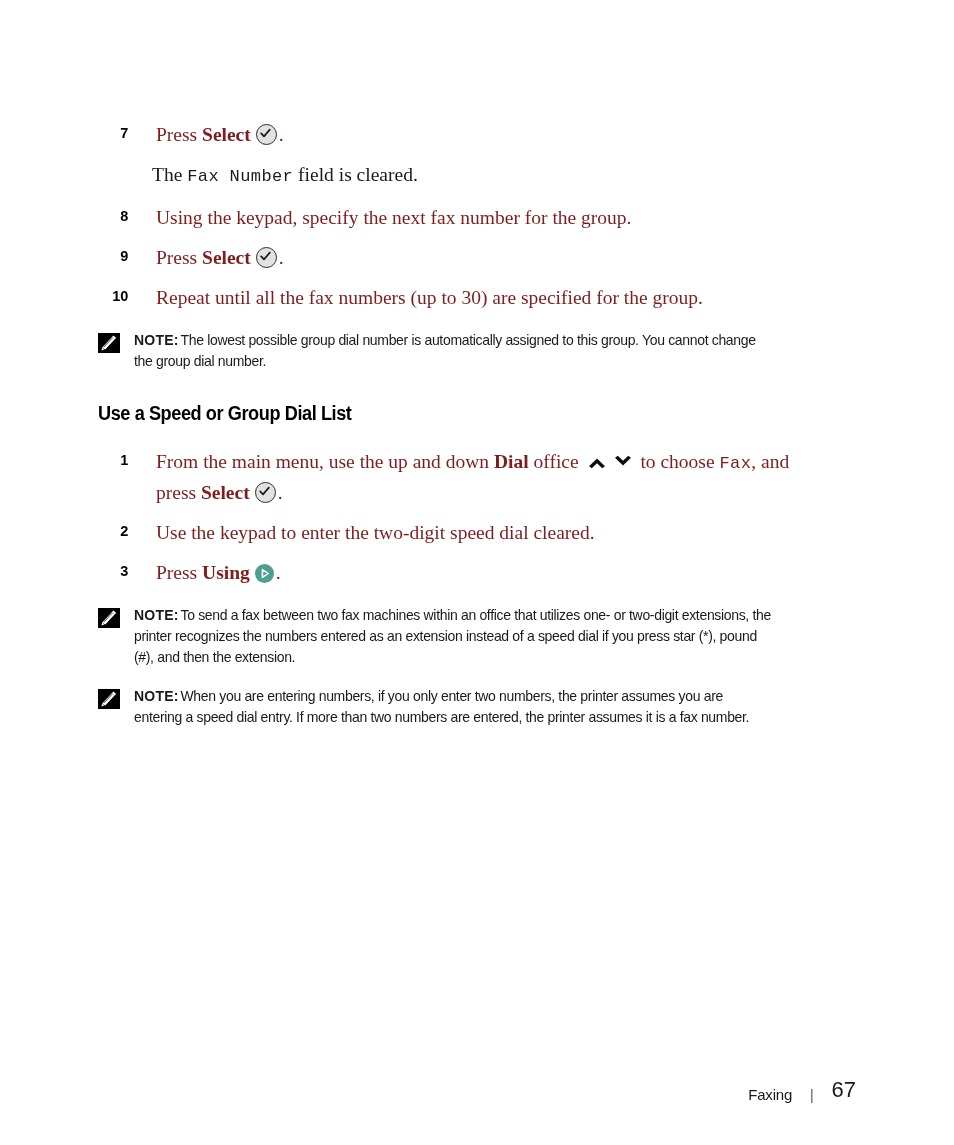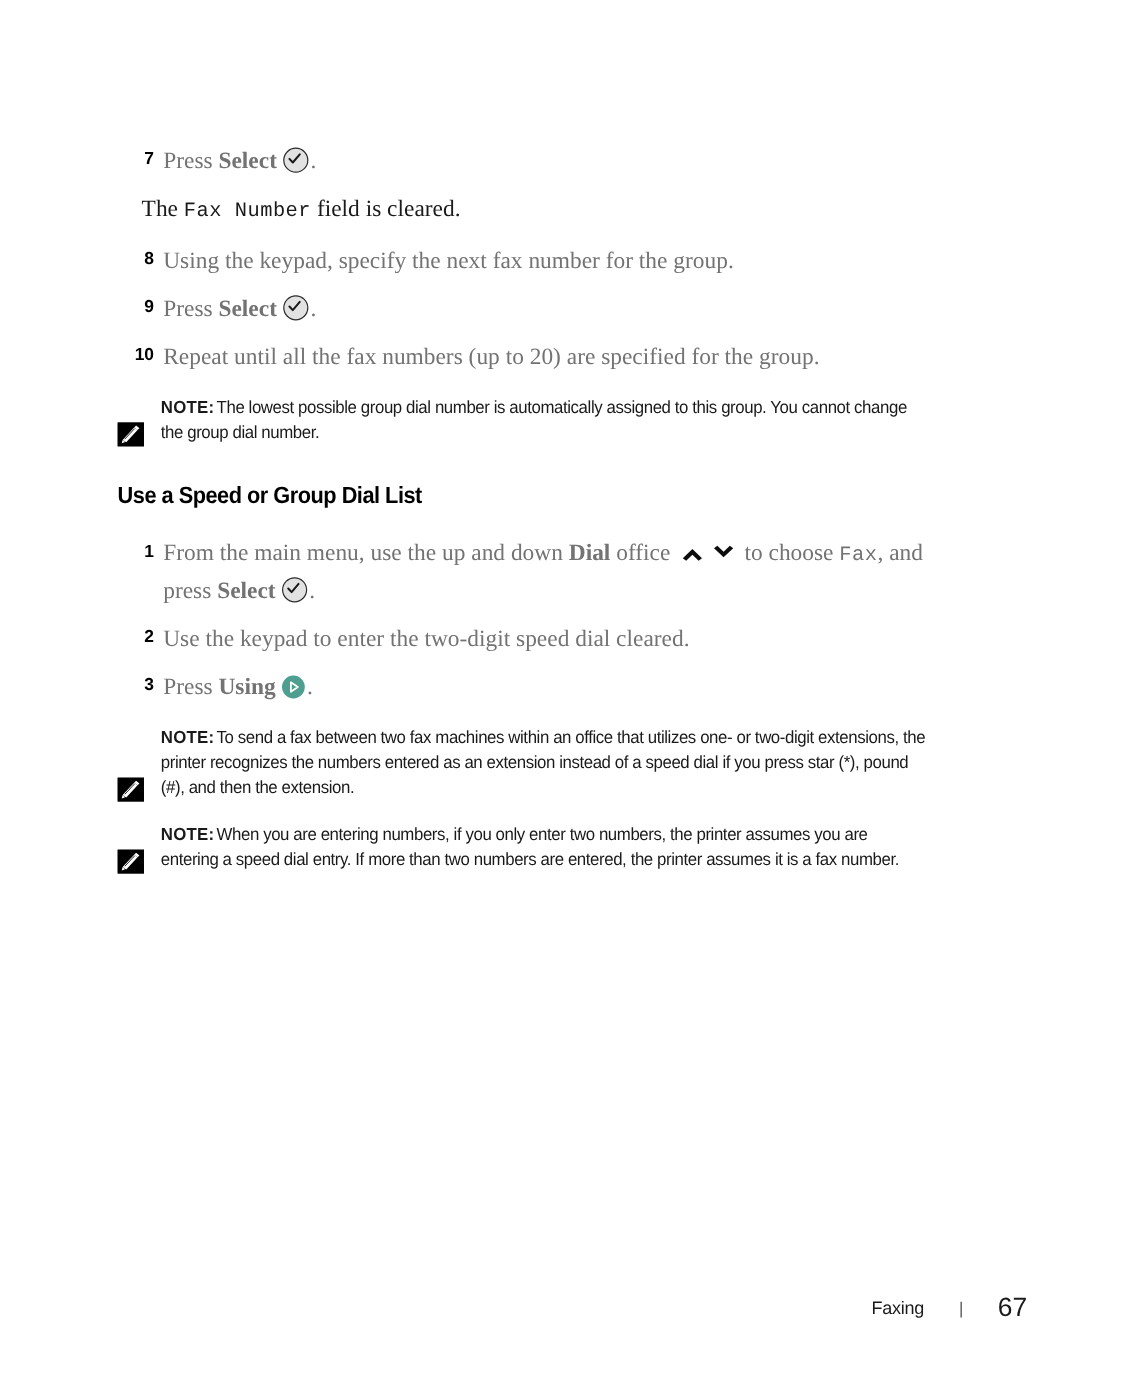--- a/index.html
+++ b/index.html
@@ -46,24 +46,25 @@
     font-weight: bold;
     font-size: 14.5px;
     line-height: 26px;
     letter-spacing: -0.2px;
   }
   .step-body {
     flex: 1;
     font-family: "Liberation Serif", serif;
     font-size: 19.5px;
     line-height: 29px;
-    color: #737373;
+    color: #7f1d1d;
+    margin-left: 20px;
   }
   .sub-para {
-    margin-left: 20px;
+    margin-left: 54px;
     font-family: "Liberation Serif", serif;
     font-size: 19.5px;
     line-height: 29px;
     color: #1a1a1a;
     margin-top: 6px;
     margin-bottom: 12px;
   }
   b.ui {
     font-weight: bold;
   }
@@ -122,21 +123,21 @@
     color: #000;
     margin-top: 30px;
     margin-bottom: 22px;
     transform: scaleX(0.93);
     transform-origin: left center;
   }
 
   
   .note {
     display: flex;
-    align-items: flex-end;
+    align-items: flex-start;
     margin-top: 18px;
     margin-bottom: 8px;
   }
   .note-icon-wrap {
     width: 36px;
     min-width: 36px;
     padding-top: 3px;
   }
   .note-icon {
     width: 22px;
@@ -164,22 +165,22 @@
   
   .footer {
     position: absolute;
     right: 98px;
     bottom: 42px;
     font-family: "Liberation Sans", sans-serif;
     font-size: 15px;
     color: #1a1a1a;
     letter-spacing: -0.2px;
     display: flex;
-    align-items: center;
-    gap: 29px;
+    align-items: flex-end;
+    gap: 18px;
     margin-left: 36px;
   }
   .footer-sep {
     color: #555;
     font-size: 14px;
   }
   .footer-page {
     font-size: 22px;
     letter-spacing: 0;
   }
@@ -213,21 +214,21 @@
       <div class="step-num">9</div>
       <div class="step-body">
         <span>Press </span><b class="ui">Select</b><span class="ico ico-select"><svg width="13" height="13" viewBox="0 0 13 13">
               <path d="M2.2 6.4 L5 9.4 L10.8 2.6" stroke="#1a1a1a" stroke-width="1.7" fill="none" stroke-linecap="round" stroke-linejoin="round"></path>
             </svg></span><span>.</span>
       </div>
     </div>
 
     <div class="step">
       <div class="step-num">10</div>
-      <div class="step-body">Repeat until all the fax numbers (up to 20) are specified for the group.</div>
+      <div class="step-body">Repeat until all the fax numbers (up to 30) are specified for the group.</div>
     </div>
 
     <div class="note">
       <div class="note-icon-wrap">
         <span class="note-icon">
           <svg width="22" height="20" viewBox="0 0 22 20">
             <rect width="22" height="20" fill="#000"></rect>
             <path d="M4.2 14.6 L13.8 4.2 L16.6 6.4 L7.2 16.6 Z" fill="#fff"></path>
             <path d="M4.2 14.6 L3.4 17.4 L6.3 16.4 Z" fill="#fff"></path>
             <path d="M13.8 4.2 L15.4 2.6 L18.2 4.9 L16.6 6.4 Z" fill="#fff"></path>

